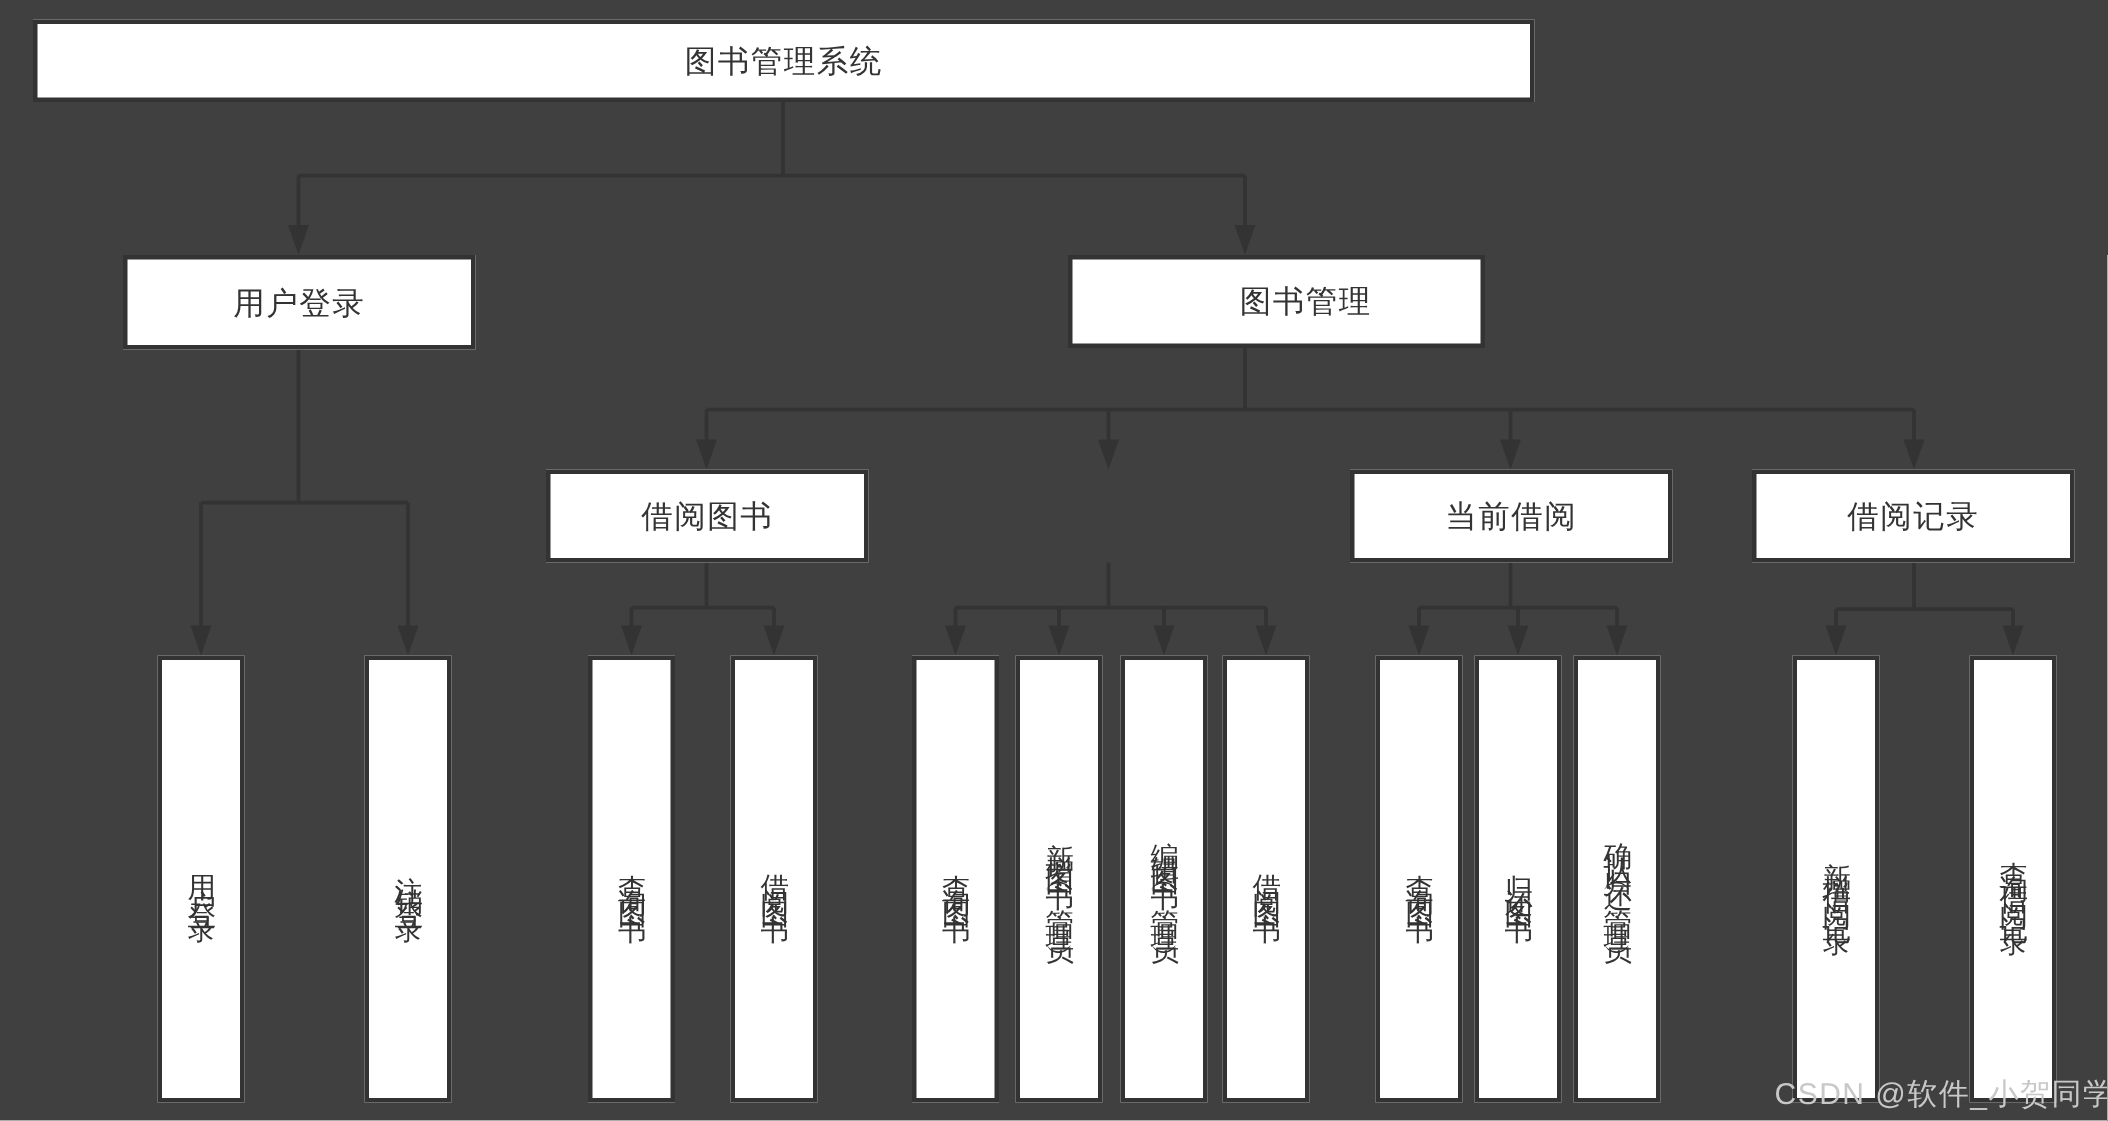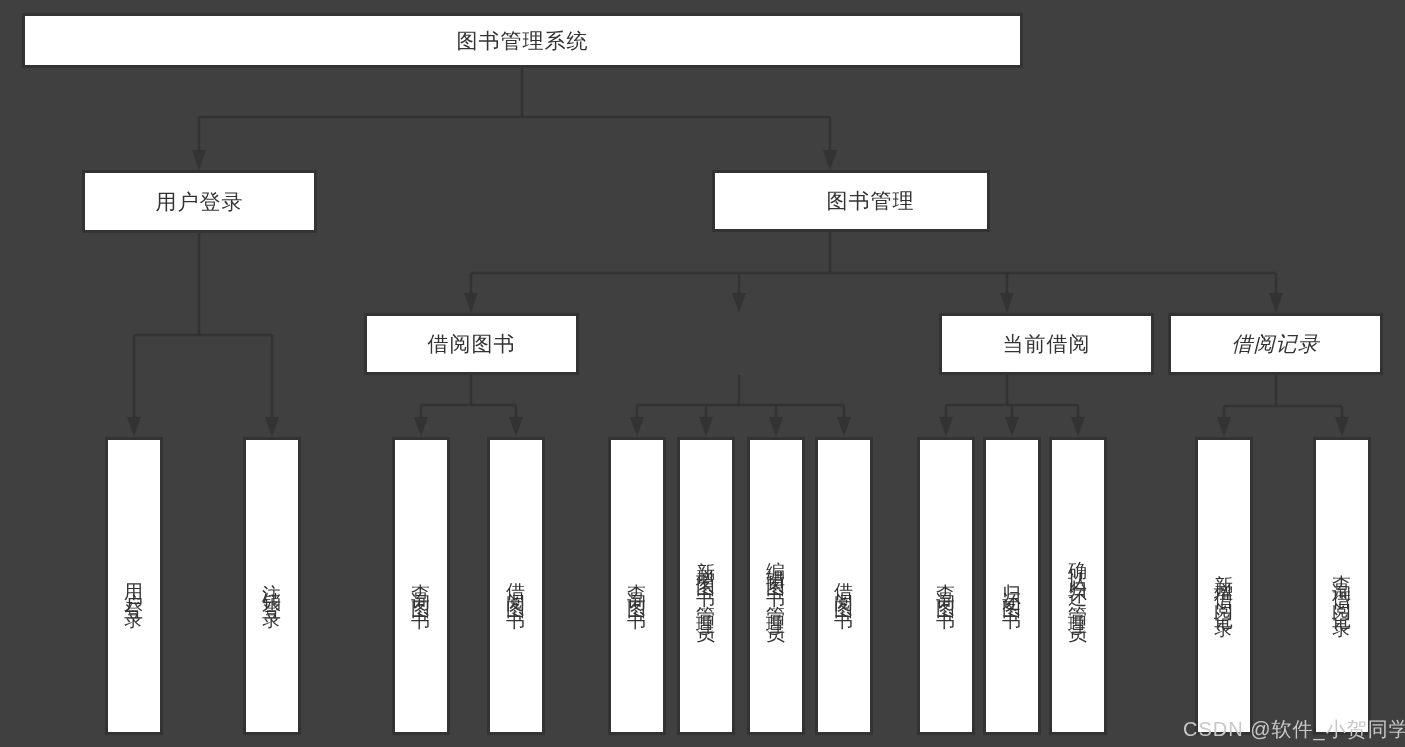--- a/index.html
+++ b/index.html
@@ -124,22 +124,22 @@
       <polygon points="1335,417 1349,417 1342,437"></polygon>
     </g>
   </svg>
 
   <div class="node hnode" style="left:22px; top:13px; width:1001px; height:55px;">图书管理系统</div>
 
   <div class="node hnode" style="left:82px; top:170px; width:235px; height:63px;">用户登录</div>
   <div class="node hnode" style="left:712px; top:170px; width:278px; height:62px;padding-left:39px;">图书管理</div>
 
   <div class="node hnode" style="left:364px; top:313px; width:215px; height:62px;">借阅图书</div>
-  <div class="node hnode" style="left:900px; top:313px; width:215px; height:62px;margin-left:39px;">当前借阅</div>
-  <div class="node hnode" style="left:1168px; top:313px; width:215px; height:62px;font-style:italic;">借阅记录</div>
+  <div class="node hnode" style="left:900px; top:313px; width:215px; height:62px;">当前借阅</div>
+  <div class="node hnode" style="left:1168px; top:313px; width:215px; height:62px;">借阅记录</div>
 
   <div class="node leaf" style="left:105px; top:437px; width:58px; height:298px;">用户登录</div>
   <div class="node leaf" style="left:243px; top:437px; width:58px; height:298px;">注销登录</div>
 
   <div class="node leaf" style="left:392px; top:437px; width:58px; height:298px;">查询图书</div>
   <div class="node leaf" style="left:487px; top:437px; width:58px; height:298px;">借阅图书</div>
 
   <div class="node leaf" style="left:608px; top:437px; width:58px; height:298px;">查询图书</div>
   <div class="node leaf" style="left:677px; top:437px; width:58px; height:298px;">新增图书（管理员）</div>
   <div class="node leaf" style="left:747px; top:437px; width:58px; height:298px;">编辑图书（管理员）</div>

